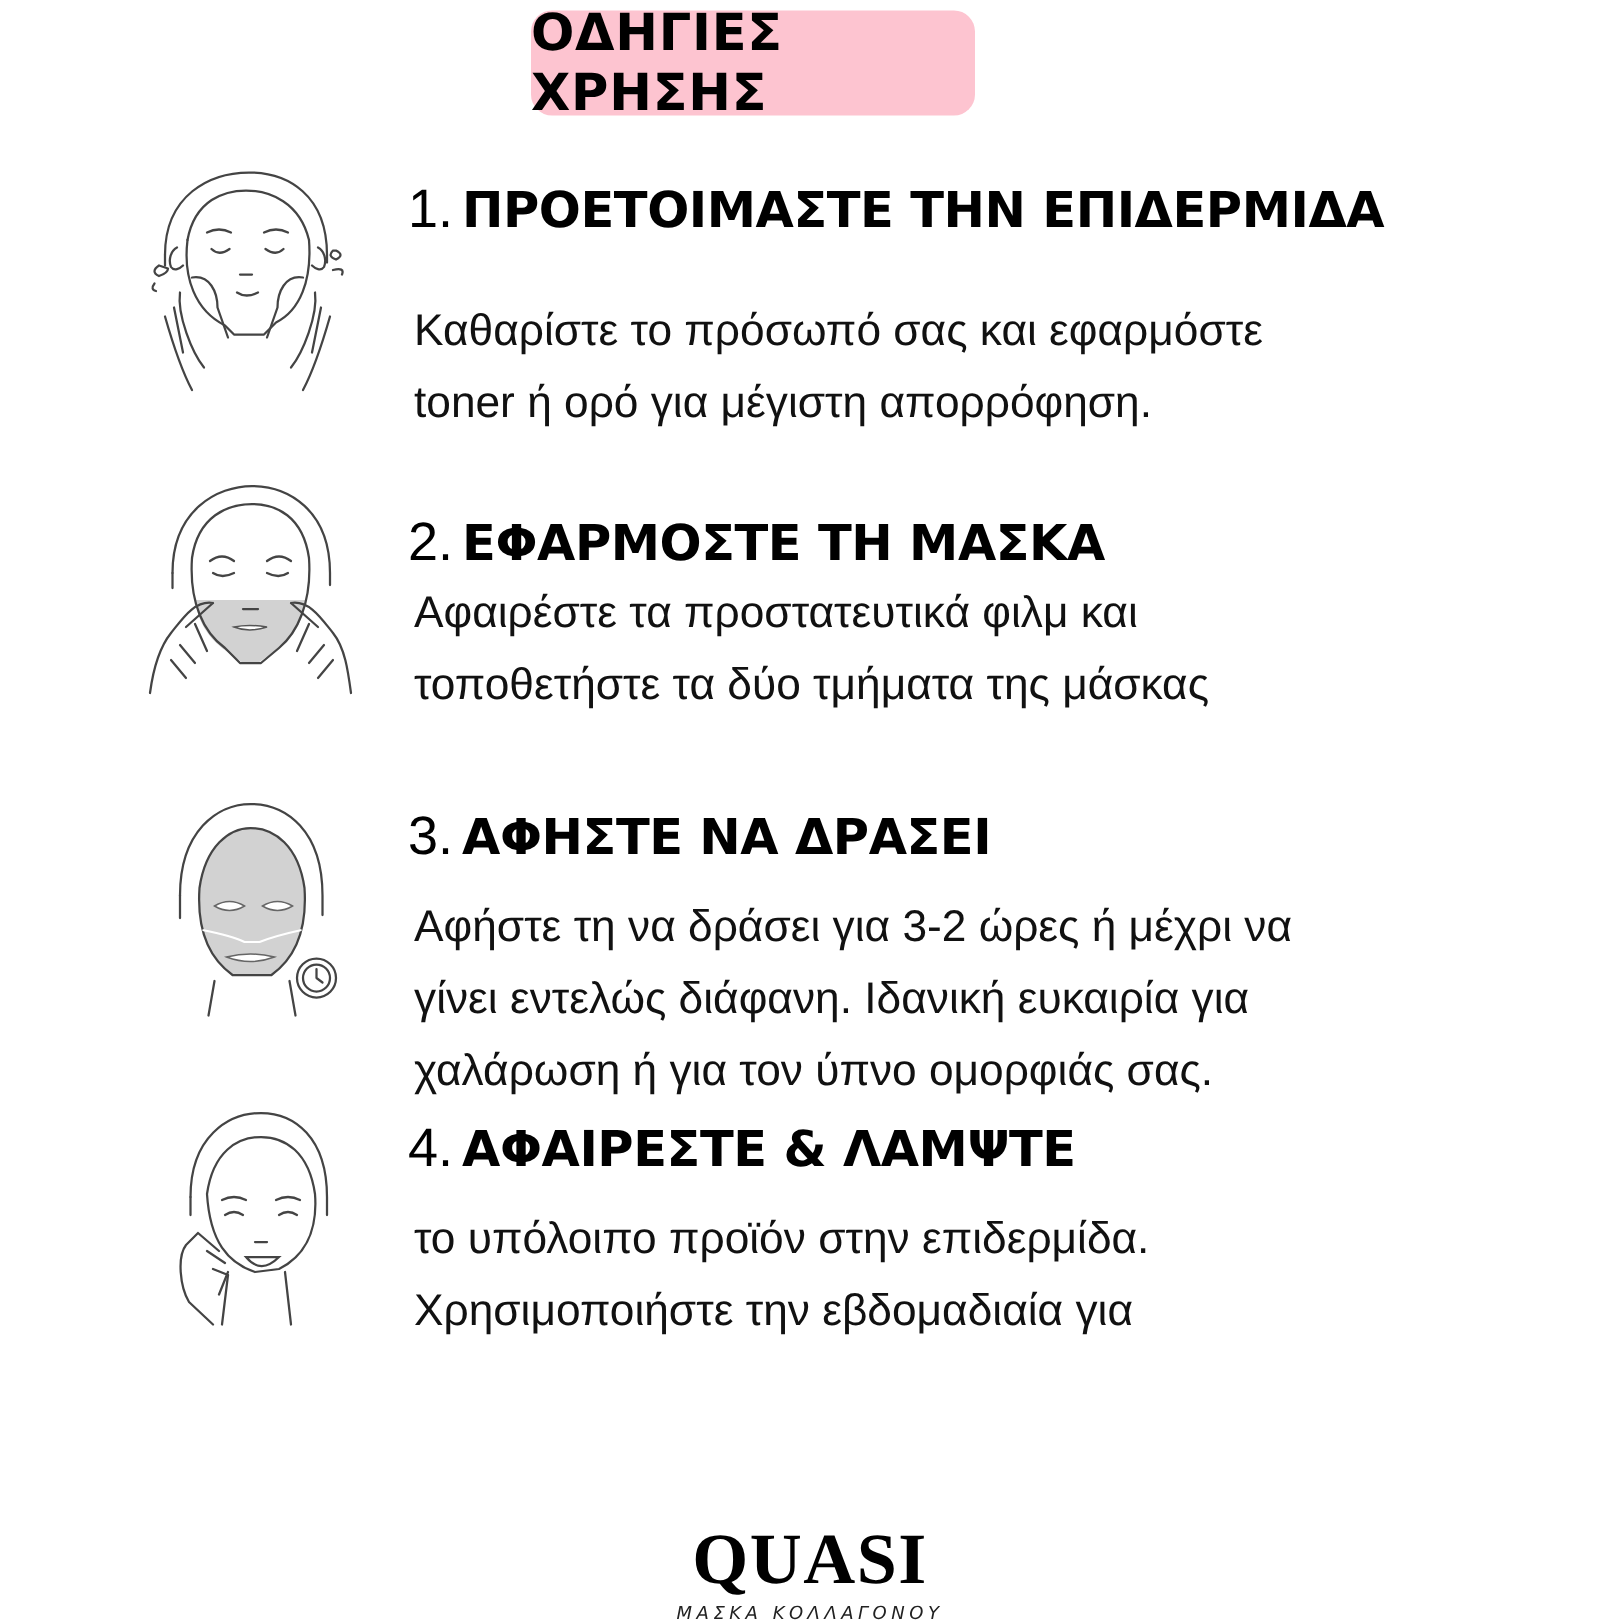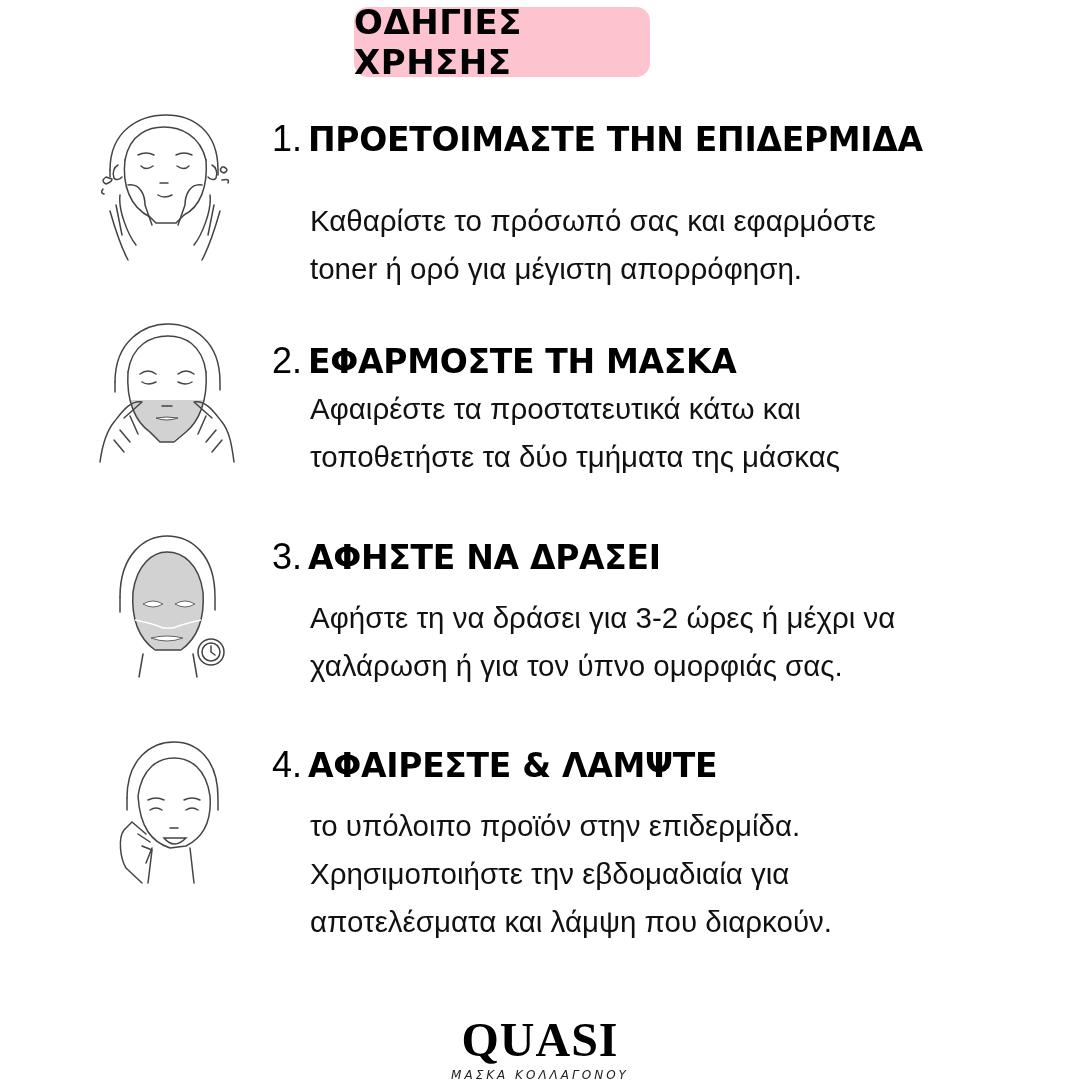--- a/index.html
+++ b/index.html
@@ -8,21 +8,21 @@
     position:absolute; left:354px; top:7px; width:296px; height:70px;
     background:#fdc4d0; border-radius:14px;
     display:flex; align-items:center; justify-content:center;
   }
   .title-pill span { font-family:"DejaVu Sans", sans-serif; font-weight:bold; font-size:34px; letter-spacing:0.5px; color:#000; }
   .illus { position:absolute; }
   .heading { position:absolute; left:272px; white-space:nowrap; }
   .heading .num { font-family:"Liberation Sans", sans-serif; font-size:36px; font-weight:normal; color:#000; }
   .heading .txt { font-family:"DejaVu Sans", sans-serif; font-size:33px; font-weight:bold; color:#000; letter-spacing:-0.3px; margin-left:6px; }
   .body { position:absolute; left:276px; font-family:"Liberation Sans", sans-serif; font-size:29.5px; line-height:48px; color:#111; white-space:nowrap; }
-  .body div { height:48px;margin-left:34px; }
+  .body div { height:48px; }
   .logo { position:absolute; left:440px; top:1018px; width:200px; text-align:center; }
   .logo .brand { font-family:"Liberation Serif", serif; font-size:48px; line-height:44px; letter-spacing:1px; color:#000;font-weight:bold; }
   .logo .tag { font-family:"DejaVu Sans", sans-serif; font-style:italic; font-size:12px; letter-spacing:3px; color:#222; margin-top:6px; }
   svg { overflow:visible; }
   .ln { fill:none; stroke:#444; stroke-width:1.5; stroke-linecap:round; stroke-linejoin:round; }
   .mask { fill:#d2d2d2; stroke:none; }
 </style>
 </head>
 <body>
 
@@ -71,21 +71,21 @@
       <path class="ln" d="M78,60 Q86,64 92,60"></path>
     <path class="ln" d="M62,84 L72,84"></path>
     <path d="M56,96 Q66,100 78,96 Q66,94 56,96z" fill="#fff" stroke="#555" stroke-width="1"></path>
     <path class="ln" d="M42,80 C30,78 22,90 14,100 C6,110 2,125 0,140 M42,80 L24,96 M30,94 L38,112 M20,108 L30,120 M14,118 L24,130"></path>
     <path class="ln" d="M94,80 C106,78 114,90 122,100 C130,110 132,125 134,140 M94,80 L112,96 M106,94 L98,112 M116,108 L106,120 M122,118 L112,130"></path>
   </svg>
   <div class="heading" style="top:340px;">
     <span class="num">2.</span><span class="txt">ΕΦΑΡΜΟΣΤΕ ΤΗ ΜΑΣΚΑ</span>
   </div>
   <div class="body" style="top:385px;">
-    <div>Αφαιρέστε τα προστατευτικά κάτω και</div>
+    <div>Αφαιρέστε τα προστατευτικά φιλμ και</div>
     <div>τοποθετήστε τα δύο τμήματα της μάσκας</div>
   </div>
 </div>
 
 <div>
   <svg class="illus" style="left:115px;top:532px;" width="115" height="145" viewBox="0 0 115 145">
     <path class="ln" d="M5,65 C5,22 30,4 52,4 C76,4 100,22 100,65 L100,78"></path>
     <path class="ln" d="M5,65 L5,80"></path>
     <path class="mask" d="M18,60 C22,32 38,20 52,20 C68,20 84,32 88,60 C90,90 80,108 66,118 L40,118 C26,108 16,90 18,60z"></path>
     <path class="ln" d="M18,60 C22,32 38,20 52,20 C68,20 84,32 88,60 C90,90 80,108 66,118 L40,118 C26,108 16,90 18,60z"></path>
@@ -96,20 +96,21 @@
     <path class="ln" d="M28,122 L24,145 M78,122 L82,145"></path>
     <circle class="ln" cx="96" cy="120" r="13"></circle>
     <circle class="ln" cx="96" cy="120" r="9"></circle>
     <path class="ln" d="M96,120 L96,114 M96,120 L100,123"></path>
   </svg>
   <div class="heading" style="top:536px;">
     <span class="num">3.</span><span class="txt">ΑΦΗΣΤΕ ΝΑ ΔΡΑΣΕΙ</span>
   </div>
   <div class="body" style="top:594px;">
     <div>Αφήστε τη να δράσει για 3-2 ώρες ή μέχρι να</div>
+    <div>γίνει εντελώς διάφανη. Ιδανική ευκαιρία για</div>
     <div>χαλάρωση ή για τον ύπνο ομορφιάς σας.</div>
   </div>
 </div>
 
 <div>
   <svg class="illus" style="left:112px;top:738px;" width="110" height="145" viewBox="0 0 110 145">
     <path class="ln" d="M15,60 C15,20 40,4 62,4 C84,4 106,20 106,60 L106,72"></path>
     <path class="ln" d="M15,60 L15,72"></path>
     <path class="ln" d="M26,58 C30,30 46,20 62,20 C78,20 94,30 98,58 C100,84 90,100 74,108 L58,110 C40,104 28,90 26,58z"></path>
     <path class="ln" d="M36,62 Q44,58 52,62"></path>
@@ -120,20 +121,19 @@
     <path d="M52,100 Q62,112 74,100 Z" fill="none" stroke="#444" stroke-width="1.5"></path>
     <path class="ln" d="M12,92 C6,100 8,120 14,130 L30,145 M12,92 L20,84 M20,84 L34,96 M26,96 L38,104 M30,108 L40,112 M40,110 L34,125"></path>
     <path class="ln" d="M78,110 L82,145 M40,112 L36,145"></path>
   </svg>
   <div class="heading" style="top:744px;">
     <span class="num">4.</span><span class="txt">ΑΦΑΙΡΕΣΤΕ &amp; ΛΑΜΨΤΕ</span>
   </div>
   <div class="body" style="top:802px;">
     <div>το υπόλοιπο προϊόν στην επιδερμίδα.</div>
     <div>Χρησιμοποιήστε την εβδομαδιαία για</div>
-    <div>αποτελέσματα και λάμψη που διαρκούν.</div>
   </div>
 </div>
 
 <div class="logo">
   <div class="brand">QUASI</div>
   <div class="tag">ΜΑΣΚΑ ΚΟΛΛΑΓΟΝΟΥ</div>
 </div>
 
 </body></html>

